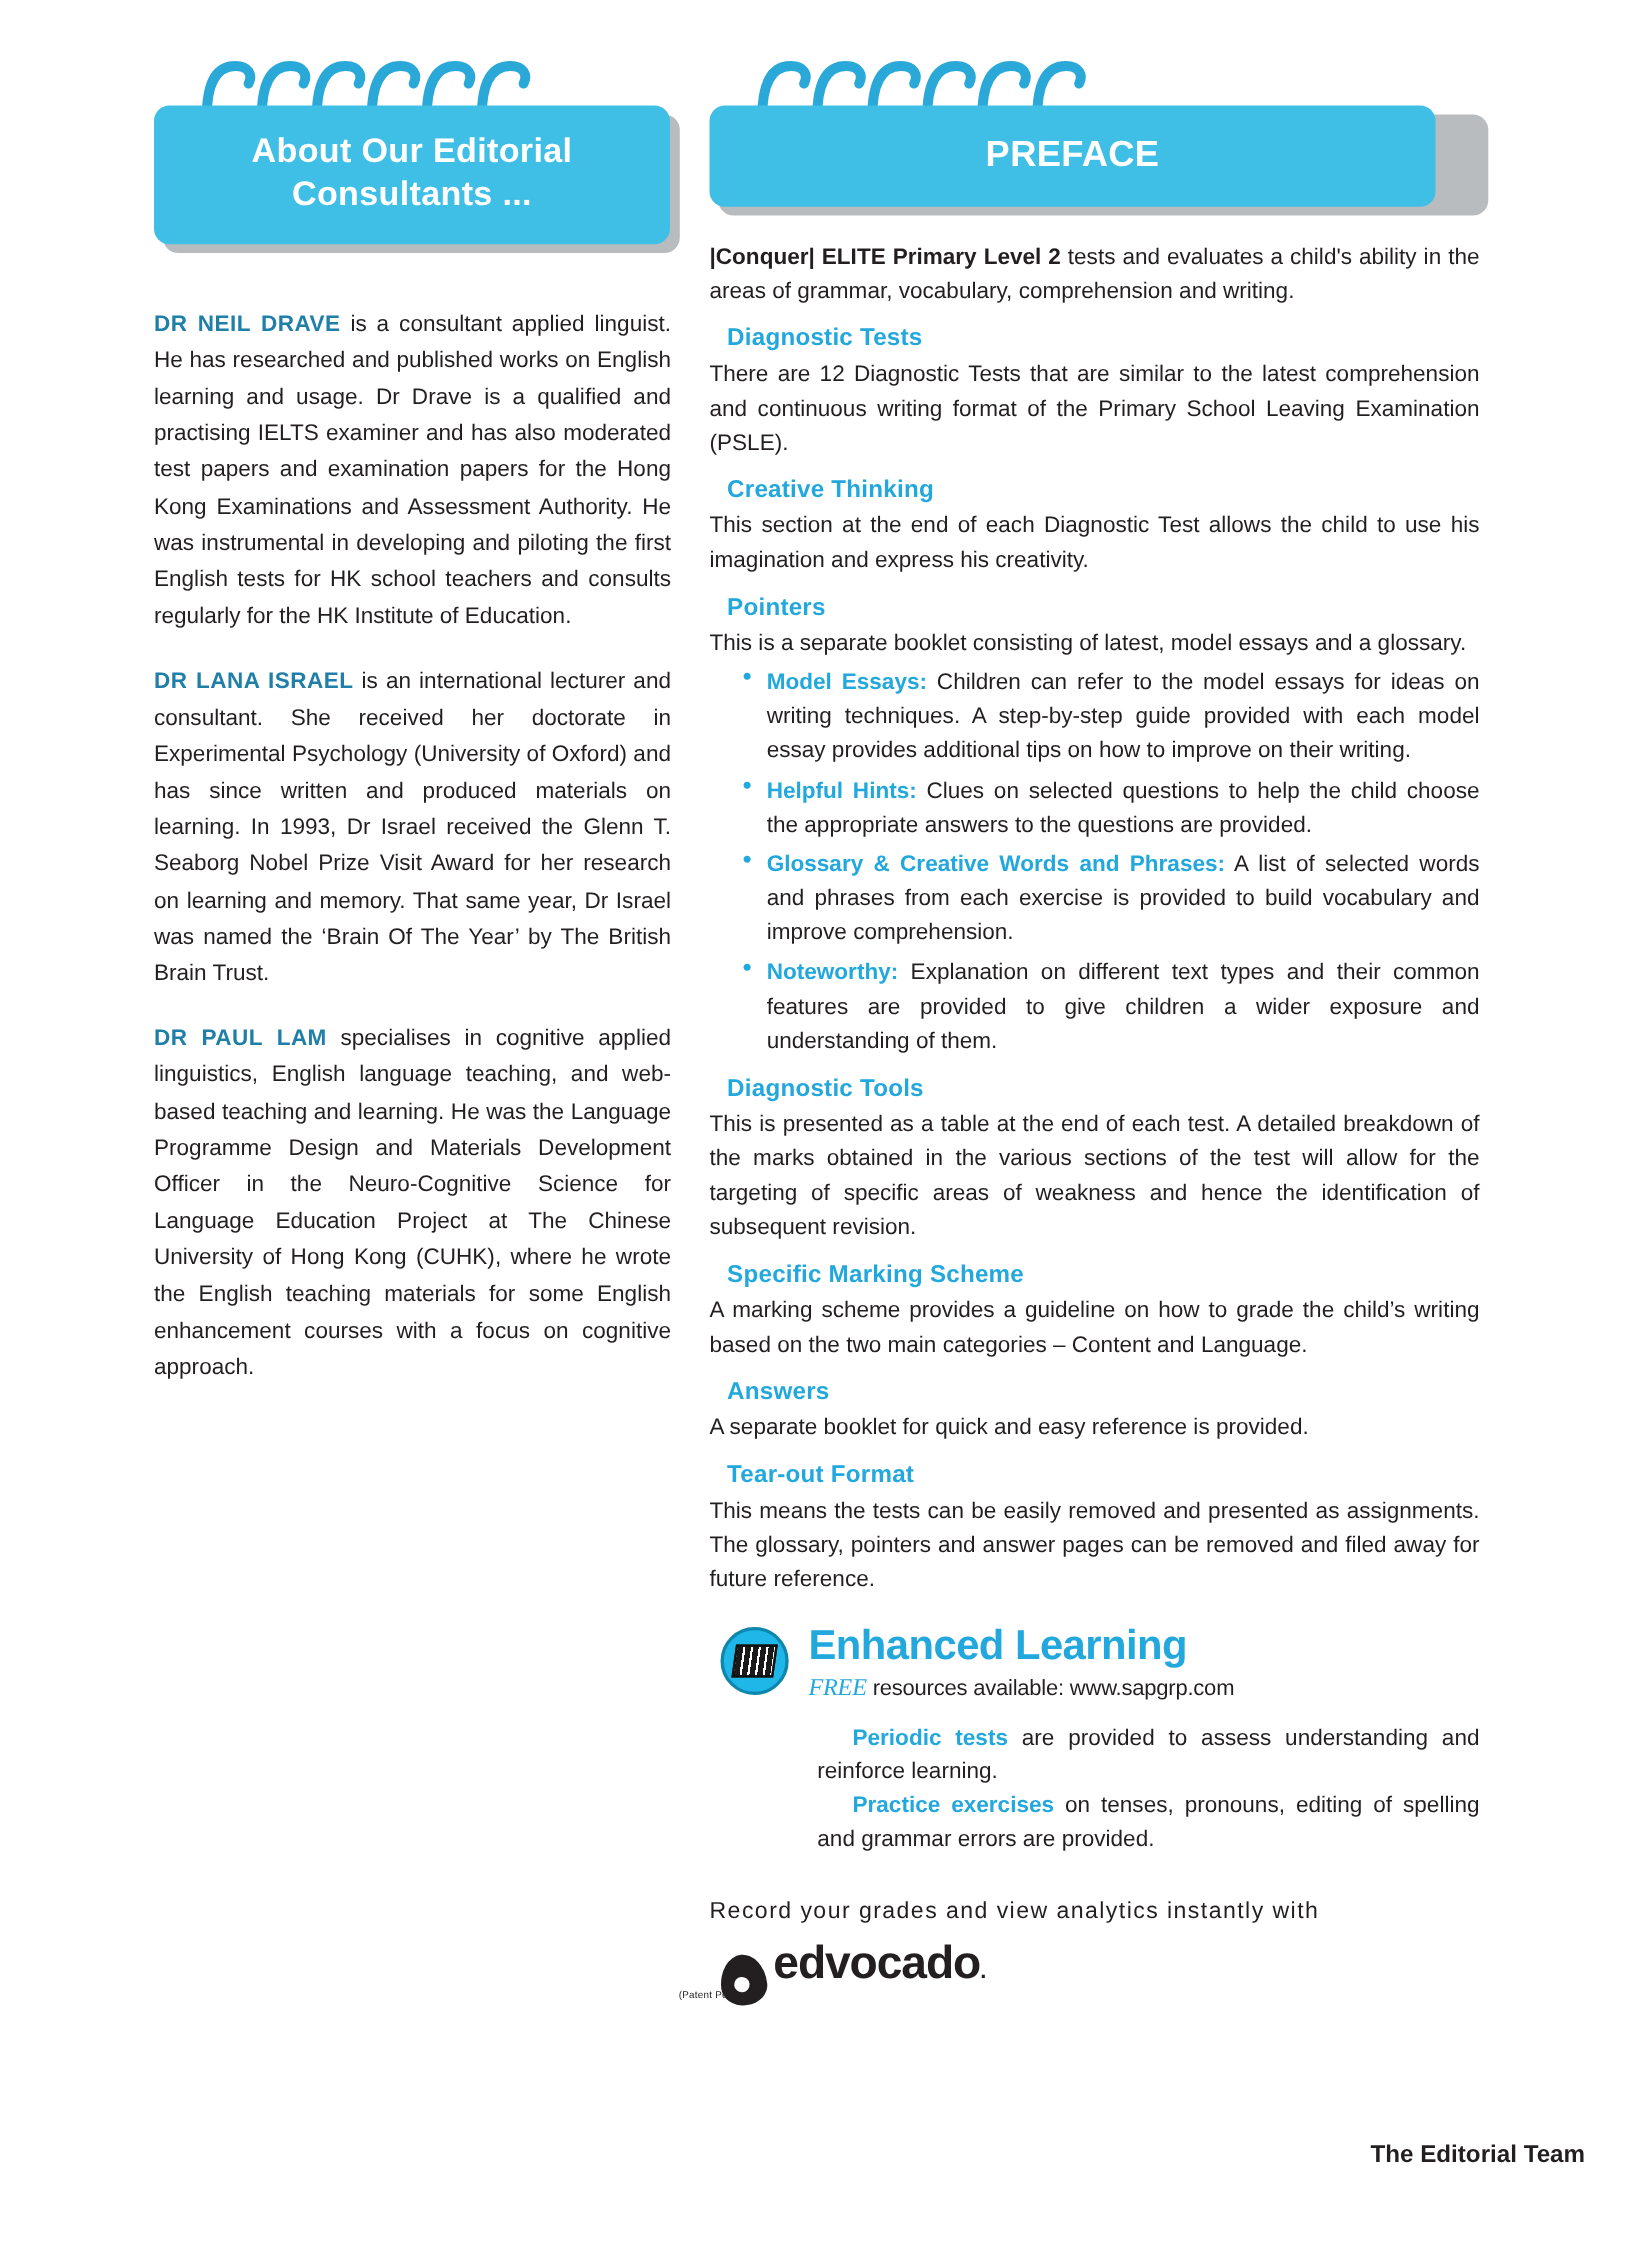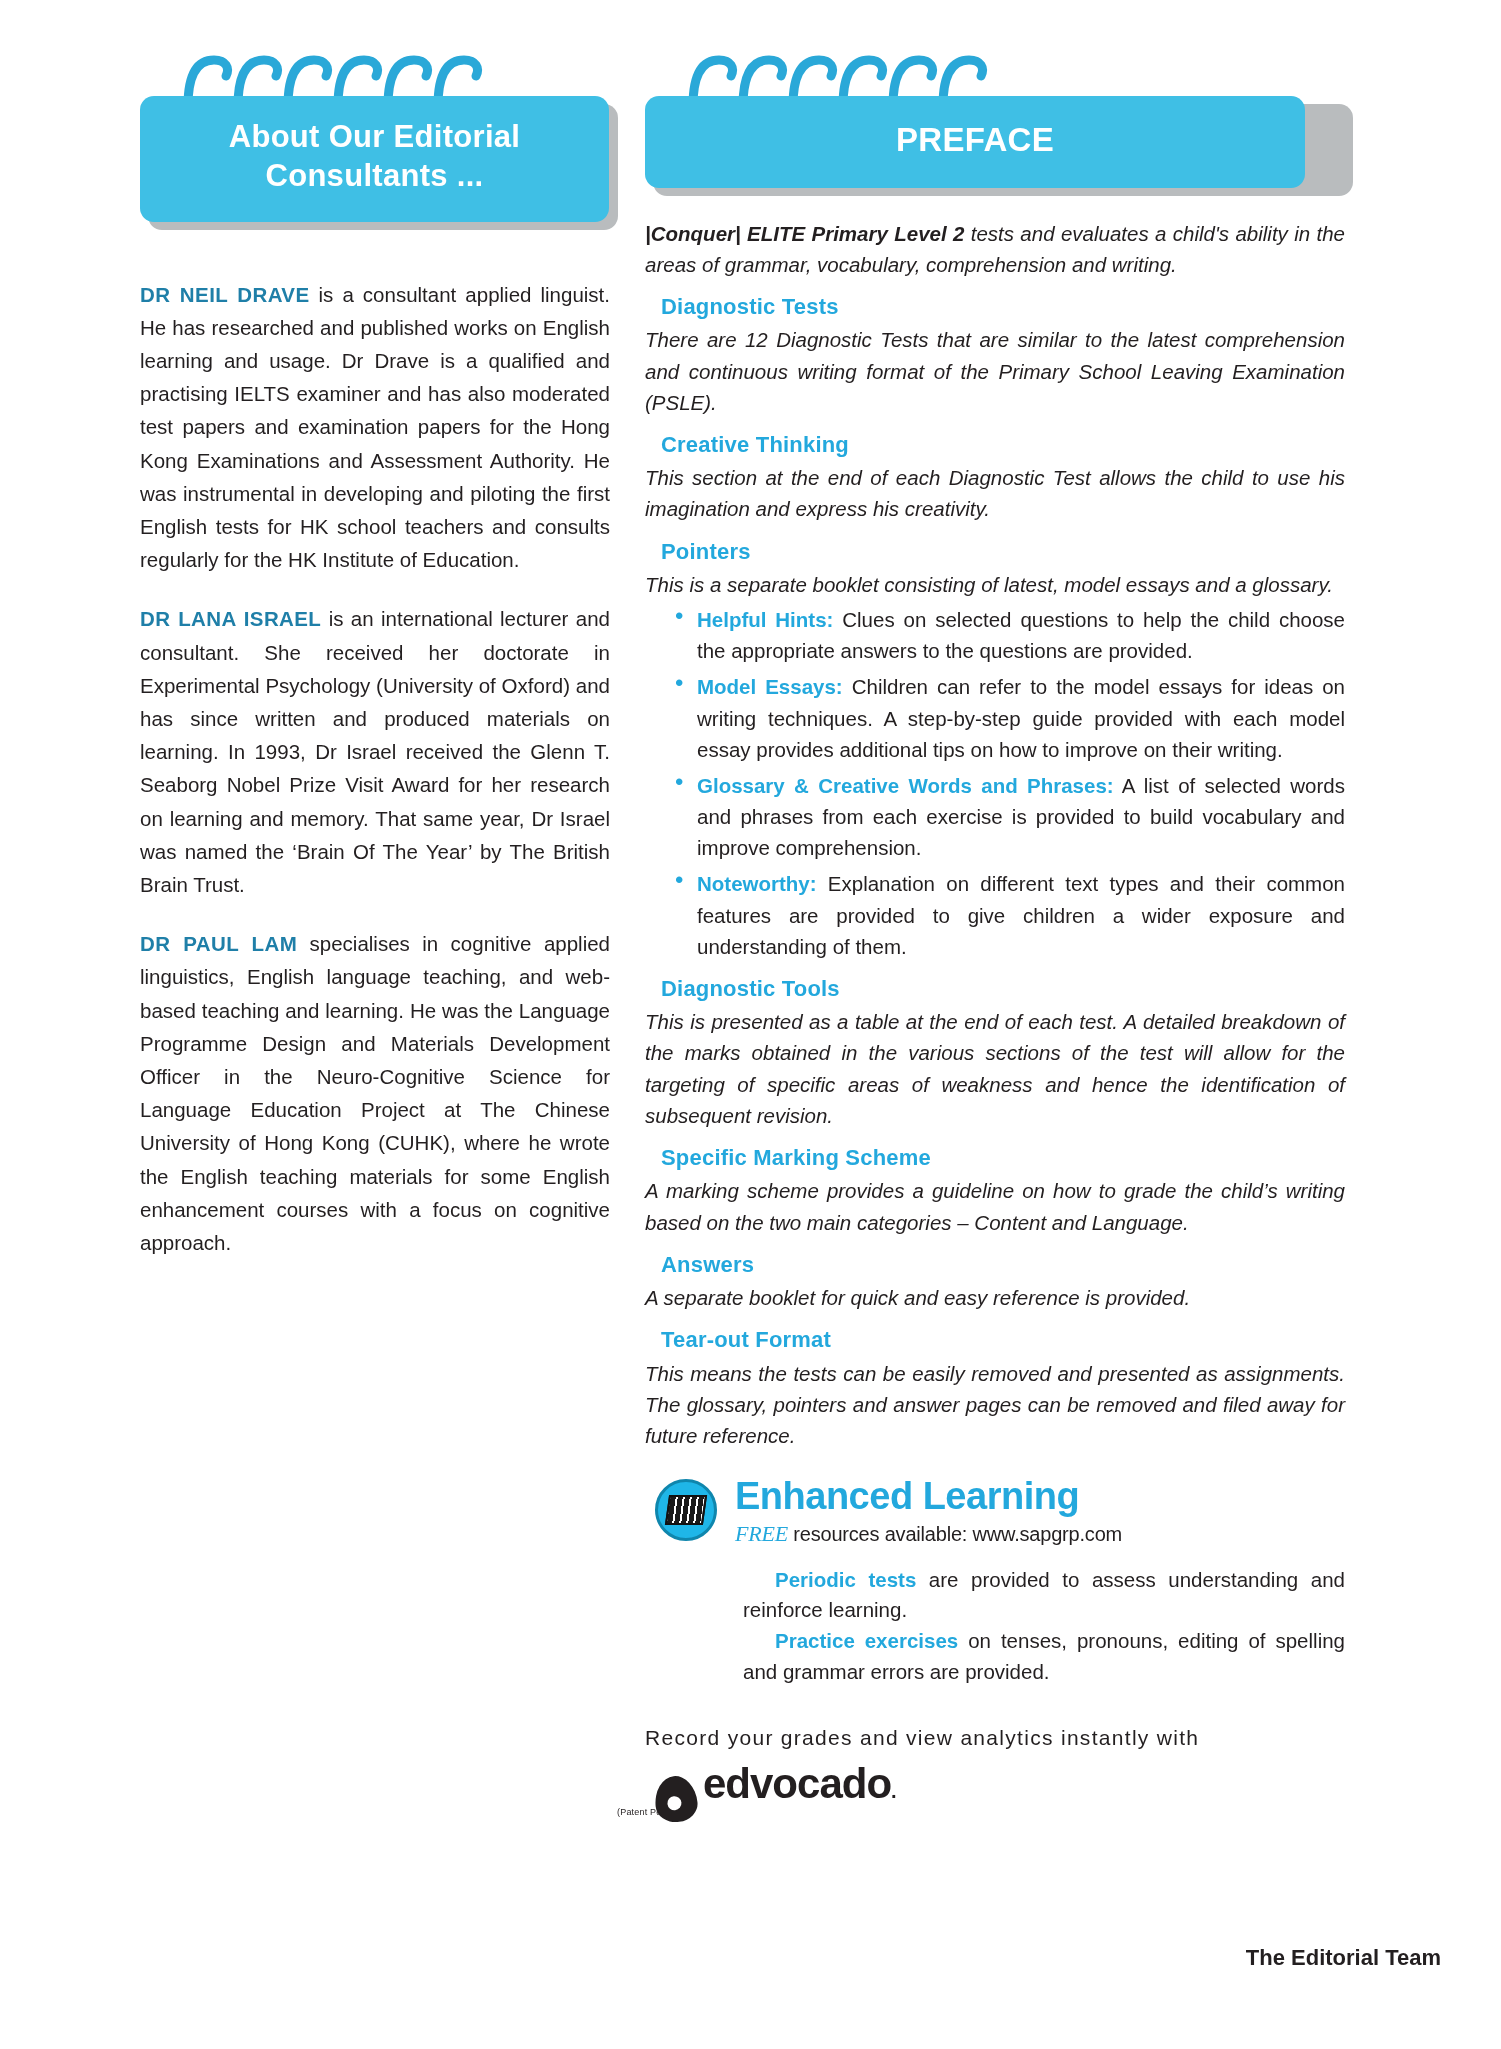--- a/index.html
+++ b/index.html
@@ -96,21 +96,21 @@
   }
 
   
   .right-body {
     margin-top: 30px;
     font-size: 20.5px;
     line-height: 1.52;
     text-align: justify;
     color: #231f20;
   }
-  .right-body p { margin: 0 0 4px 0; font-style: italic; }
+  .right-body p { margin: 0 0 4px 0; }
   .intro { margin-bottom: 10px !important; }
   .bold-dark { font-weight: bold; color: #231f20; }
   h3.sec {
     color: #23a8dd;
     font-size: 22px;
     font-weight: bold;
     margin: 10px 0 1px 16px;
     letter-spacing: .2px;
   }
   ul.bullets {
@@ -318,24 +318,24 @@
       <p>There are 12 Diagnostic Tests that are similar to the latest comprehension and continuous writing format of the Primary School Leaving Examination (PSLE).</p>
 
       <h3 class="sec">Creative Thinking</h3>
       <p>This section at the end of each Diagnostic Test allows the child to use his imagination and express his creativity.</p>
 
       <h3 class="sec">Pointers</h3>
       <p>This is a separate booklet consisting of latest, model essays and a glossary.</p>
 
       <ul class="bullets">
         <li>
-          <span class="blead">Helpful Hints:</span><span> Clues on selected questions to help the child choose the appropriate answers to the questions are provided.</span>
+          <span class="blead">Model Essays:</span><span> Children can refer to the model essays for ideas on writing techniques. A step-by-step guide provided with each model essay provides additional tips on how to improve on their writing.</span>
         </li>
         <li>
-          <span class="blead">Model Essays:</span><span> Children can refer to the model essays for ideas on writing techniques. A step-by-step guide provided with each model essay provides additional tips on how to improve on their writing.</span>
+          <span class="blead">Helpful Hints:</span><span> Clues on selected questions to help the child choose the appropriate answers to the questions are provided.</span>
         </li>
         <li>
           <span class="blead">Glossary &amp; Creative Words and Phrases:</span><span> A list of selected words and phrases from each exercise is provided to build vocabulary and improve comprehension.</span>
         </li>
         <li>
           <span class="blead">Noteworthy:</span><span> Explanation on different text types and their common features are provided to give children a wider exposure and understanding of them.</span>
         </li>
       </ul>
 
       <h3 class="sec">Diagnostic Tools</h3>

